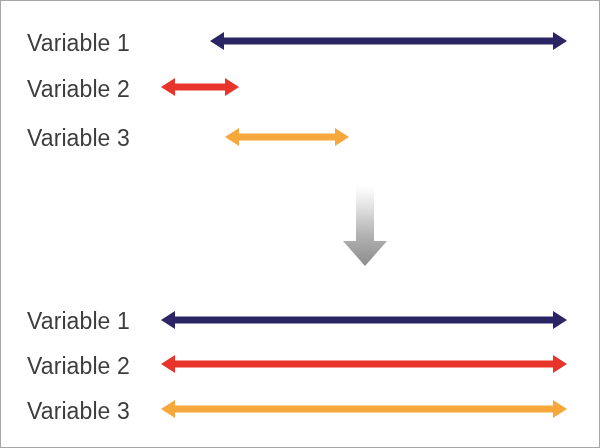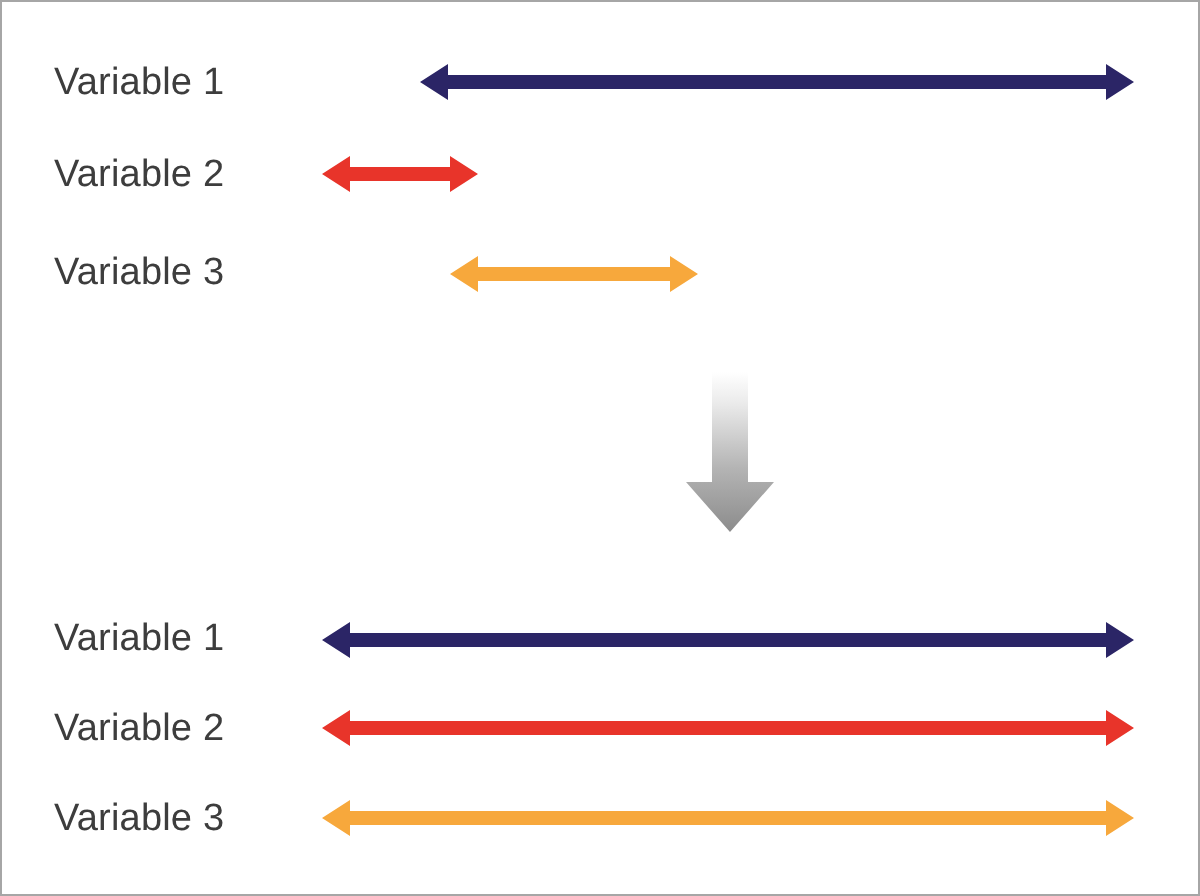--- a/index.html
+++ b/index.html
@@ -23,21 +23,21 @@
     position: absolute;
     left: 0;
     top: 0;
     width: 600px;
     height: 448px;
     display: block;
   }
   .var-label {
     position: absolute;
     left: 26px;
-    font-size: 19px;
+    font-size: 23px;
     line-height: 1;
     color: #3d3d3d;
     letter-spacing: 0.1px;
     white-space: nowrap;
     font-family: "Liberation Sans", sans-serif;
   }
   .lbl-t1 { top: 31px; }
   .lbl-t2 { top: 77px; }
   .lbl-t3 { top: 126px; }
   .lbl-b1 { top: 309px; }

